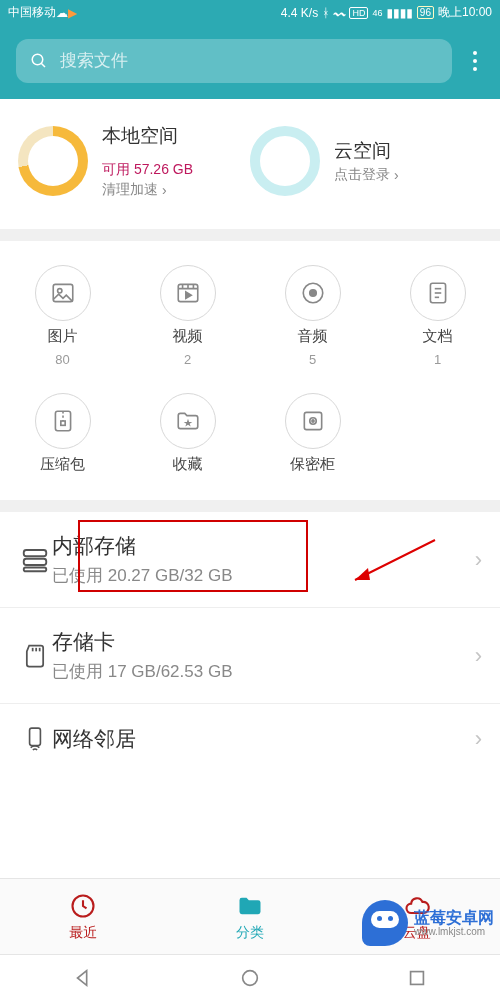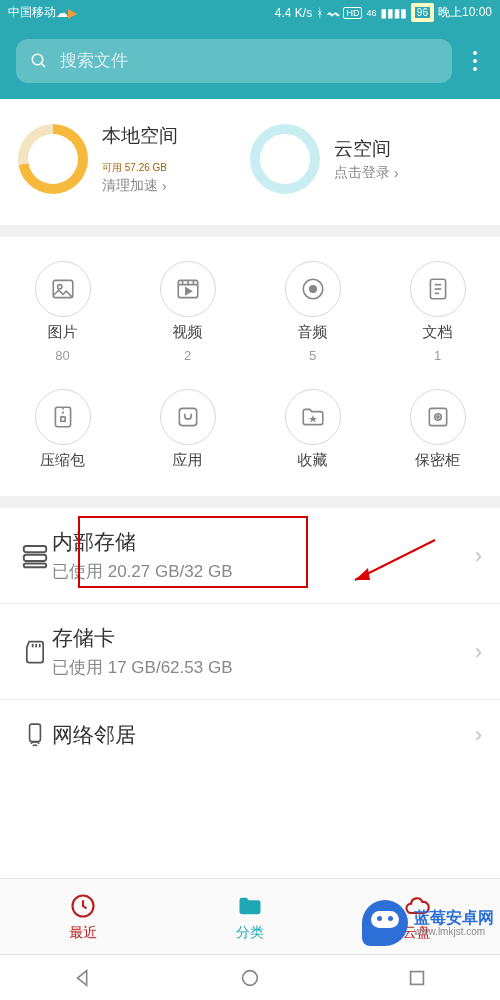--- a/index.html
+++ b/index.html
@@ -3,38 +3,38 @@
 <meta charset="utf-8">
 <style>
   * { margin: 0; padding: 0; box-sizing: border-box; }
   body { width: 500px; height: 1000px; font-family: -apple-system, "Helvetica Neue", Arial, sans-serif; background: #fff; position: relative; overflow: hidden; }
   
   .status-bar { height: 25px; background: #2caab3; color: #fff; display: flex; align-items: center; padding: 0 8px; font-size: 12px; }
   .status-left { display: flex; align-items: center; gap: 0; }
   .status-right { margin-left: auto; display: flex; align-items: center; gap: 4px; }
   .status-icon { display:inline-block; }
   .hd-box { border:1px solid #fff; border-radius:2px; padding:0 2px; font-size:9px; }
-  .batt { border:4px solid #fef9c3; border-radius:2px; padding:0 2px; font-size:10px; }
+  .batt { border:1px solid #fef9c3; border-radius:2px; padding:0 2px; font-size:10px; }
 
   .search-area { background: #2caab3; padding: 14px 16px 16px; display:flex; align-items:center; gap:14px; }
   .search-box { flex:1; background: rgba(255,255,255,0.25); border-radius: 12px; height:44px; display:flex; align-items:center; padding:0 14px; gap:12px; }
   .search-icon { width:18px; height:18px; }
   .search-input { border:none; background:transparent; outline:none; color:#fff; font-size:17px; flex:1; }
   .search-input::placeholder { color: rgba(255,255,255,0.75); }
   .dots { width:18px; display:flex; flex-direction:column; gap:4px; align-items:center; }
   .dots span { width:4px; height:4px; background:#fff; border-radius:50%; }
 
   .storage-row { background:#fff; padding: 24px 18px 30px; display:flex; border-bottom:12px solid #f0f0f0; }
   .storage-card { flex:1; display:flex; align-items:center; gap:14px; }
   .ring { width:70px; height:70px; border-radius:50%; position:relative; }
   .ring-local { background: conic-gradient(#f6b93b 0 260deg, #f4e5c0 260deg 360deg); }
   .ring-local::after { content:""; position:absolute; inset:10px; background:#fff; border-radius:50%; }
   .ring-cloud { border:10px solid #c9eef1; }
   .st-title { font-size:19px; color:#333; }
-  .st-sub { font-size:10px; color:#a16207; margin-top:12px; }
+  .st-sub { font-size:14px; color:#be185d; margin-top:12px; }
   .st-link { font-size:14px; color:#888; margin-top:2px; display:flex; align-items:center; gap:4px; }
 
   .cat-grid { background:#fff; padding: 24px 0 26px; display:grid; grid-template-columns: repeat(4,1fr); row-gap:26px; border-bottom:12px solid #f0f0f0; }
   .cat { display:flex; flex-direction:column; align-items:center; gap:6px; }
   .cat-circle { width:56px; height:56px; border:1px solid #d8d8d8; border-radius:50%; display:flex; align-items:center; justify-content:center; color:#888; }
   .cat-label { font-size:15px; color:#444; }
   .cat-count { font-size:13px; color:#9a9a9a; }
 
   .store-list { background:#fff; }
   .list-row { display:flex; align-items:center; padding:20px 18px; gap:0; position:relative; }
@@ -176,29 +176,20 @@
           <rect x="5" y="3" width="14" height="18" rx="2"></rect>
           <line x1="12" y1="3" x2="12" y2="12" stroke-dasharray="2 2"></line>
           <rect x="10" y="12" width="4" height="4"></rect>
         </svg>
       </div>
     <div class="cat-label">压缩包</div>
   </div>
   <div class="cat">
     <div class="cat-circle">
         <svg width="26" height="26" viewBox="0 0 24 24" fill="none" stroke="#888" stroke-width="1.5">
-          <rect x="4" y="4" width="16" height="16" rx="3"></rect>
-          <path d="M9 9v2a3 3 0 006 0V9"></path>
-        </svg>
-      </div>
-    <div class="cat-label">应用</div>
-  </div>
-  <div class="cat">
-    <div class="cat-circle">
-        <svg width="26" height="26" viewBox="0 0 24 24" fill="none" stroke="#888" stroke-width="1.5">
           <path d="M3 7a2 2 0 012-2h4l2 2h8a2 2 0 012 2v8a2 2 0 01-2 2H5a2 2 0 01-2-2z"></path>
           <polygon points="12,10 13,13 16,13 13.5,14.5 14.5,17 12,15.5 9.5,17 10.5,14.5 8,13 11,13" fill="#888" stroke="none"></polygon>
         </svg>
       </div>
     <div class="cat-label">收藏</div>
   </div>
   <div class="cat">
     <div class="cat-circle">
         <svg width="26" height="26" viewBox="0 0 24 24" fill="none" stroke="#888" stroke-width="1.5">
           <rect x="4" y="4" width="16" height="16" rx="2"></rect>

